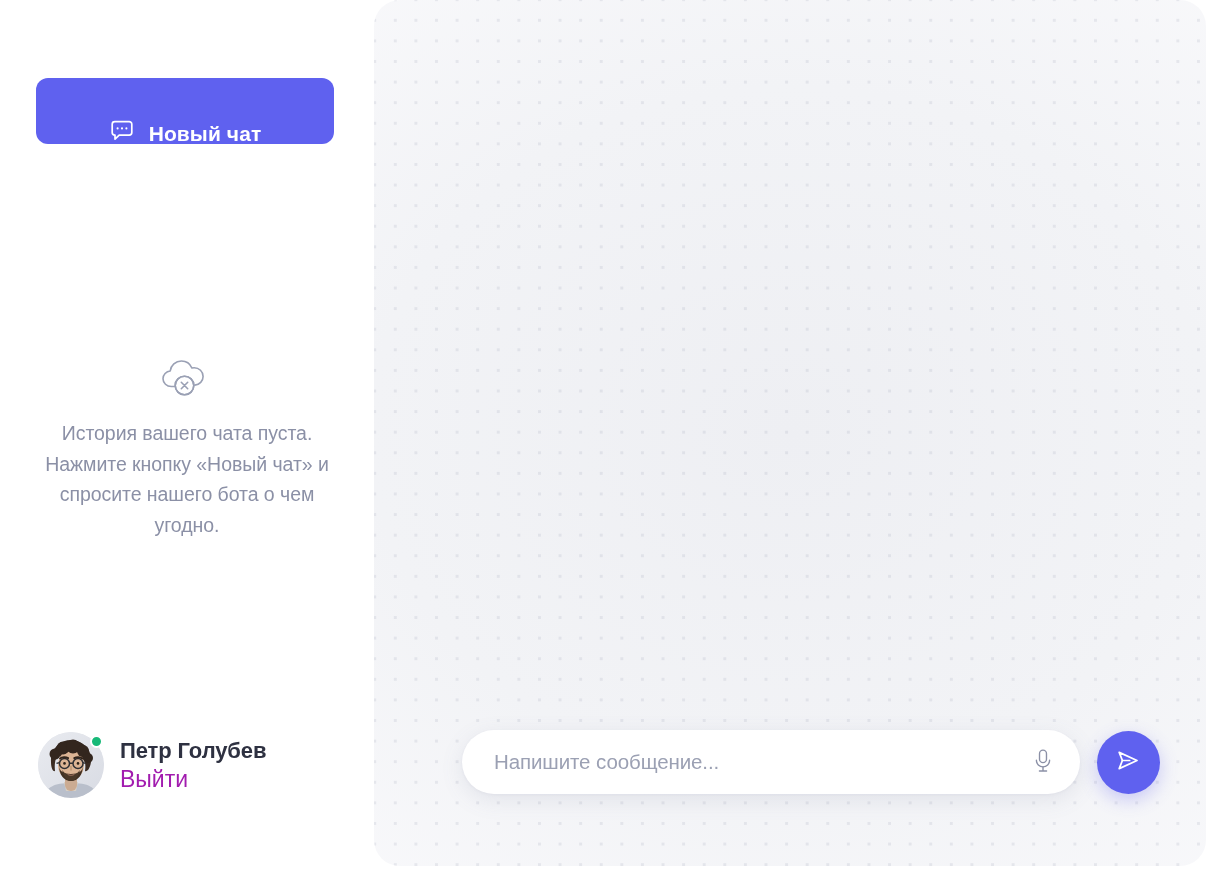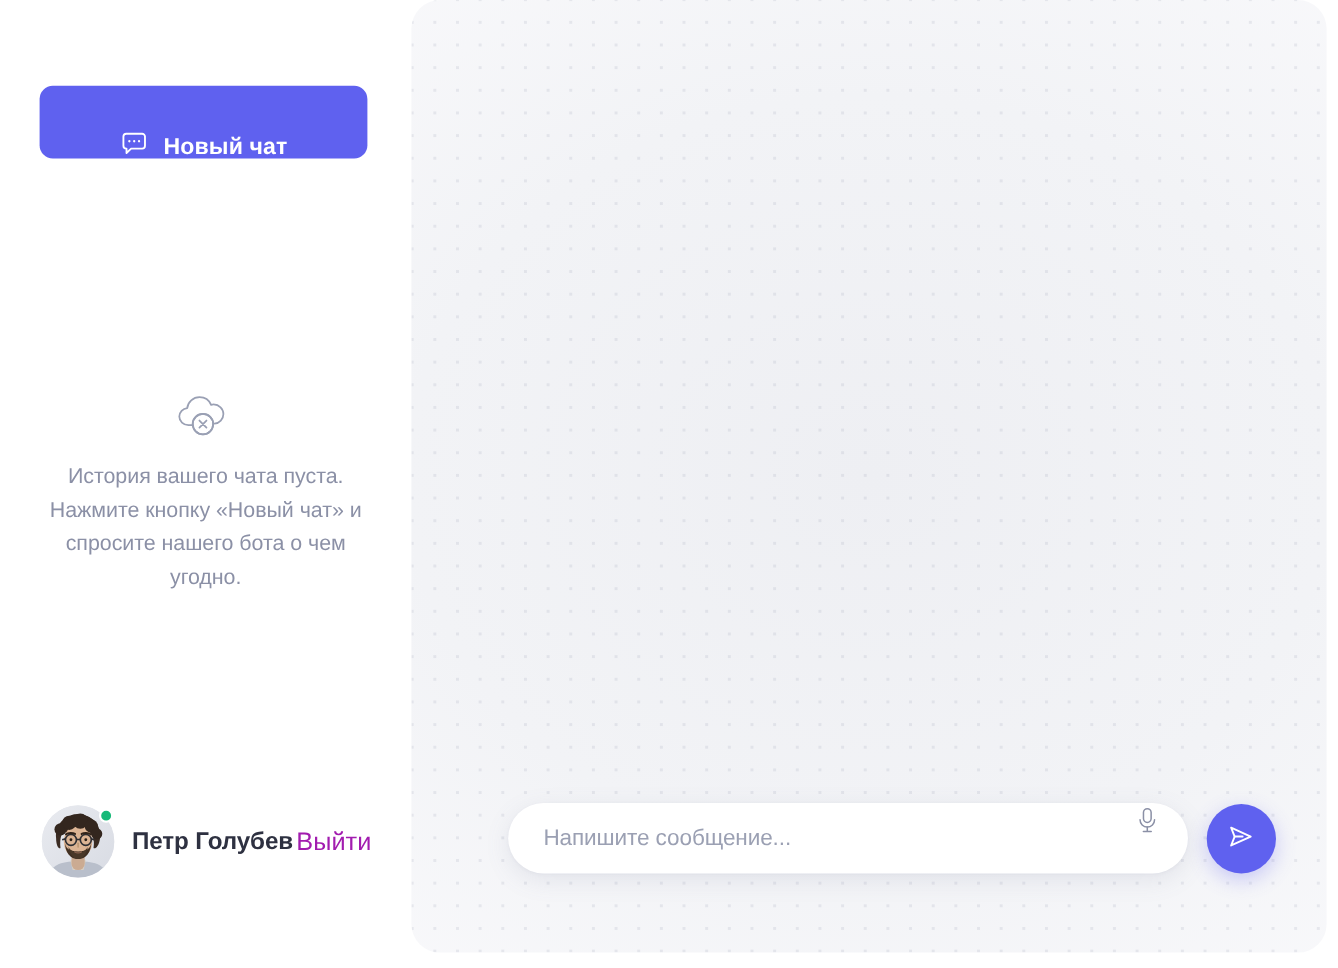--- a/index.html
+++ b/index.html
@@ -123,21 +123,21 @@
     position: absolute;
     right: 1px;
     top: 3px;
     width: 13px;
     height: 13px;
     border-radius: 50%;
     background: #17b978;
     border: 2px solid #ffffff;
   }
 
-  .user-meta { display: flex; flex-direction: row; gap: 3px; }
+  .user-meta { display: flex; flex-direction: column; gap: 3px; }
 
   .user-name {
     font-size: 22px;
     font-weight: bold;
     color: #2e3141;
     line-height: 1.15;
     letter-spacing: -.1px;
   }
 
   .logout-link {
@@ -187,21 +187,21 @@
     gap: 17px;
   }
 
   .input-shell {
     flex: 1 1 auto;
     height: 64px;
     background: #ffffff;
     border-radius: 32px;
     box-shadow: 0 6px 22px rgba(110,118,150,.13), 0 1px 3px rgba(110,118,150,.07);
     display: flex;
-    align-items: flex-start;
+    align-items: center;
     padding: 0 22px 0 32px;
     gap: 10px;
   }
 
   .message-input {
     flex: 1 1 auto;
     border: none;
     outline: none;
     background: transparent;
     font-family: "Liberation Sans", sans-serif;

